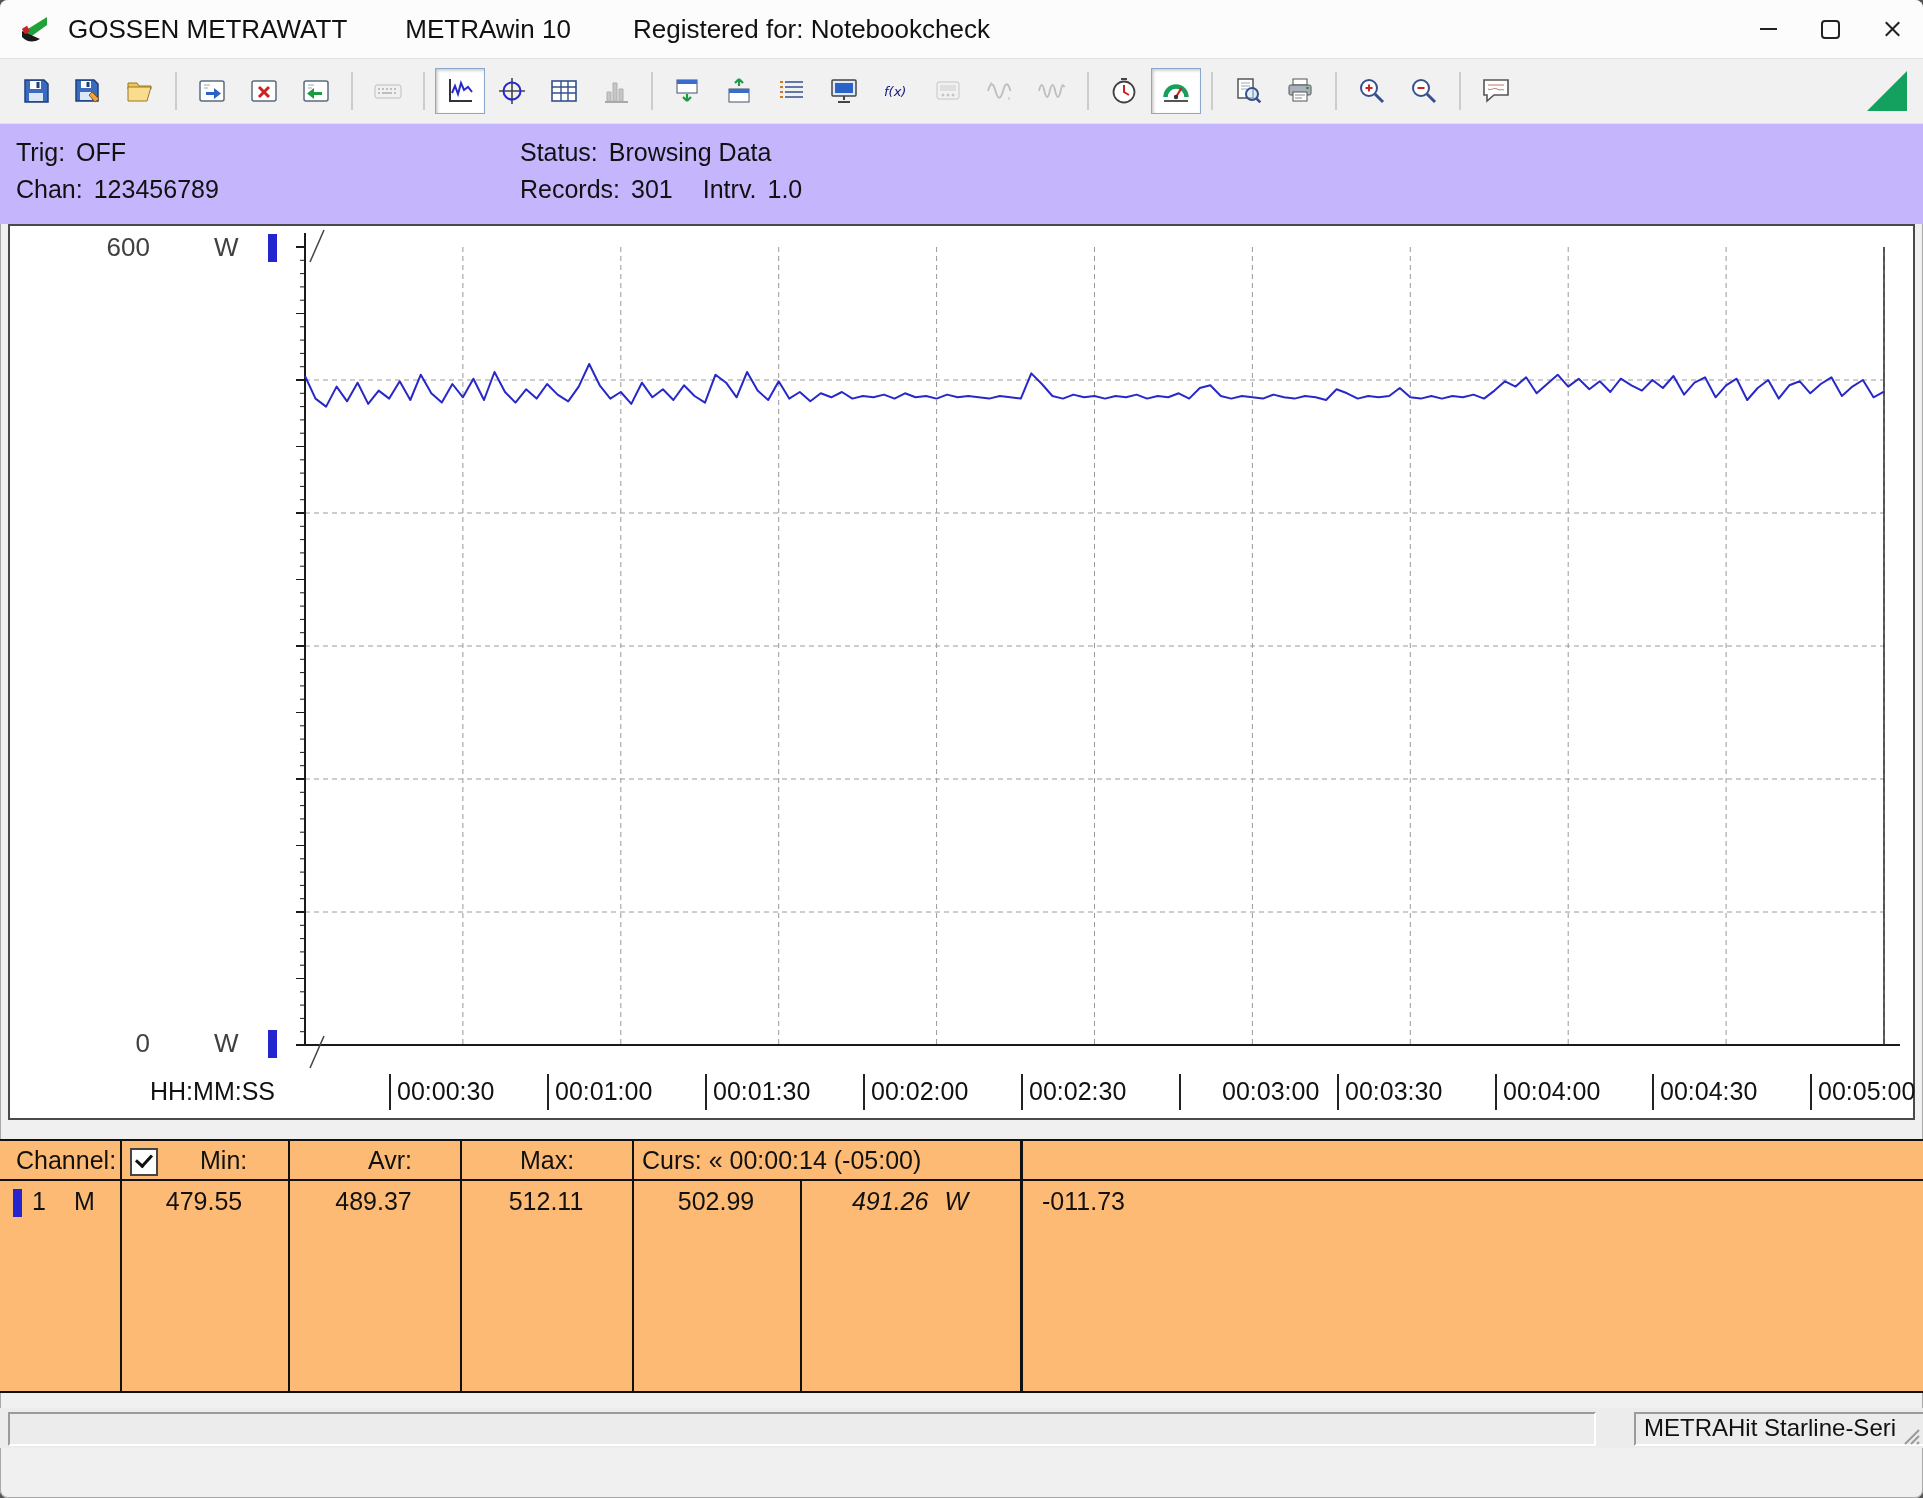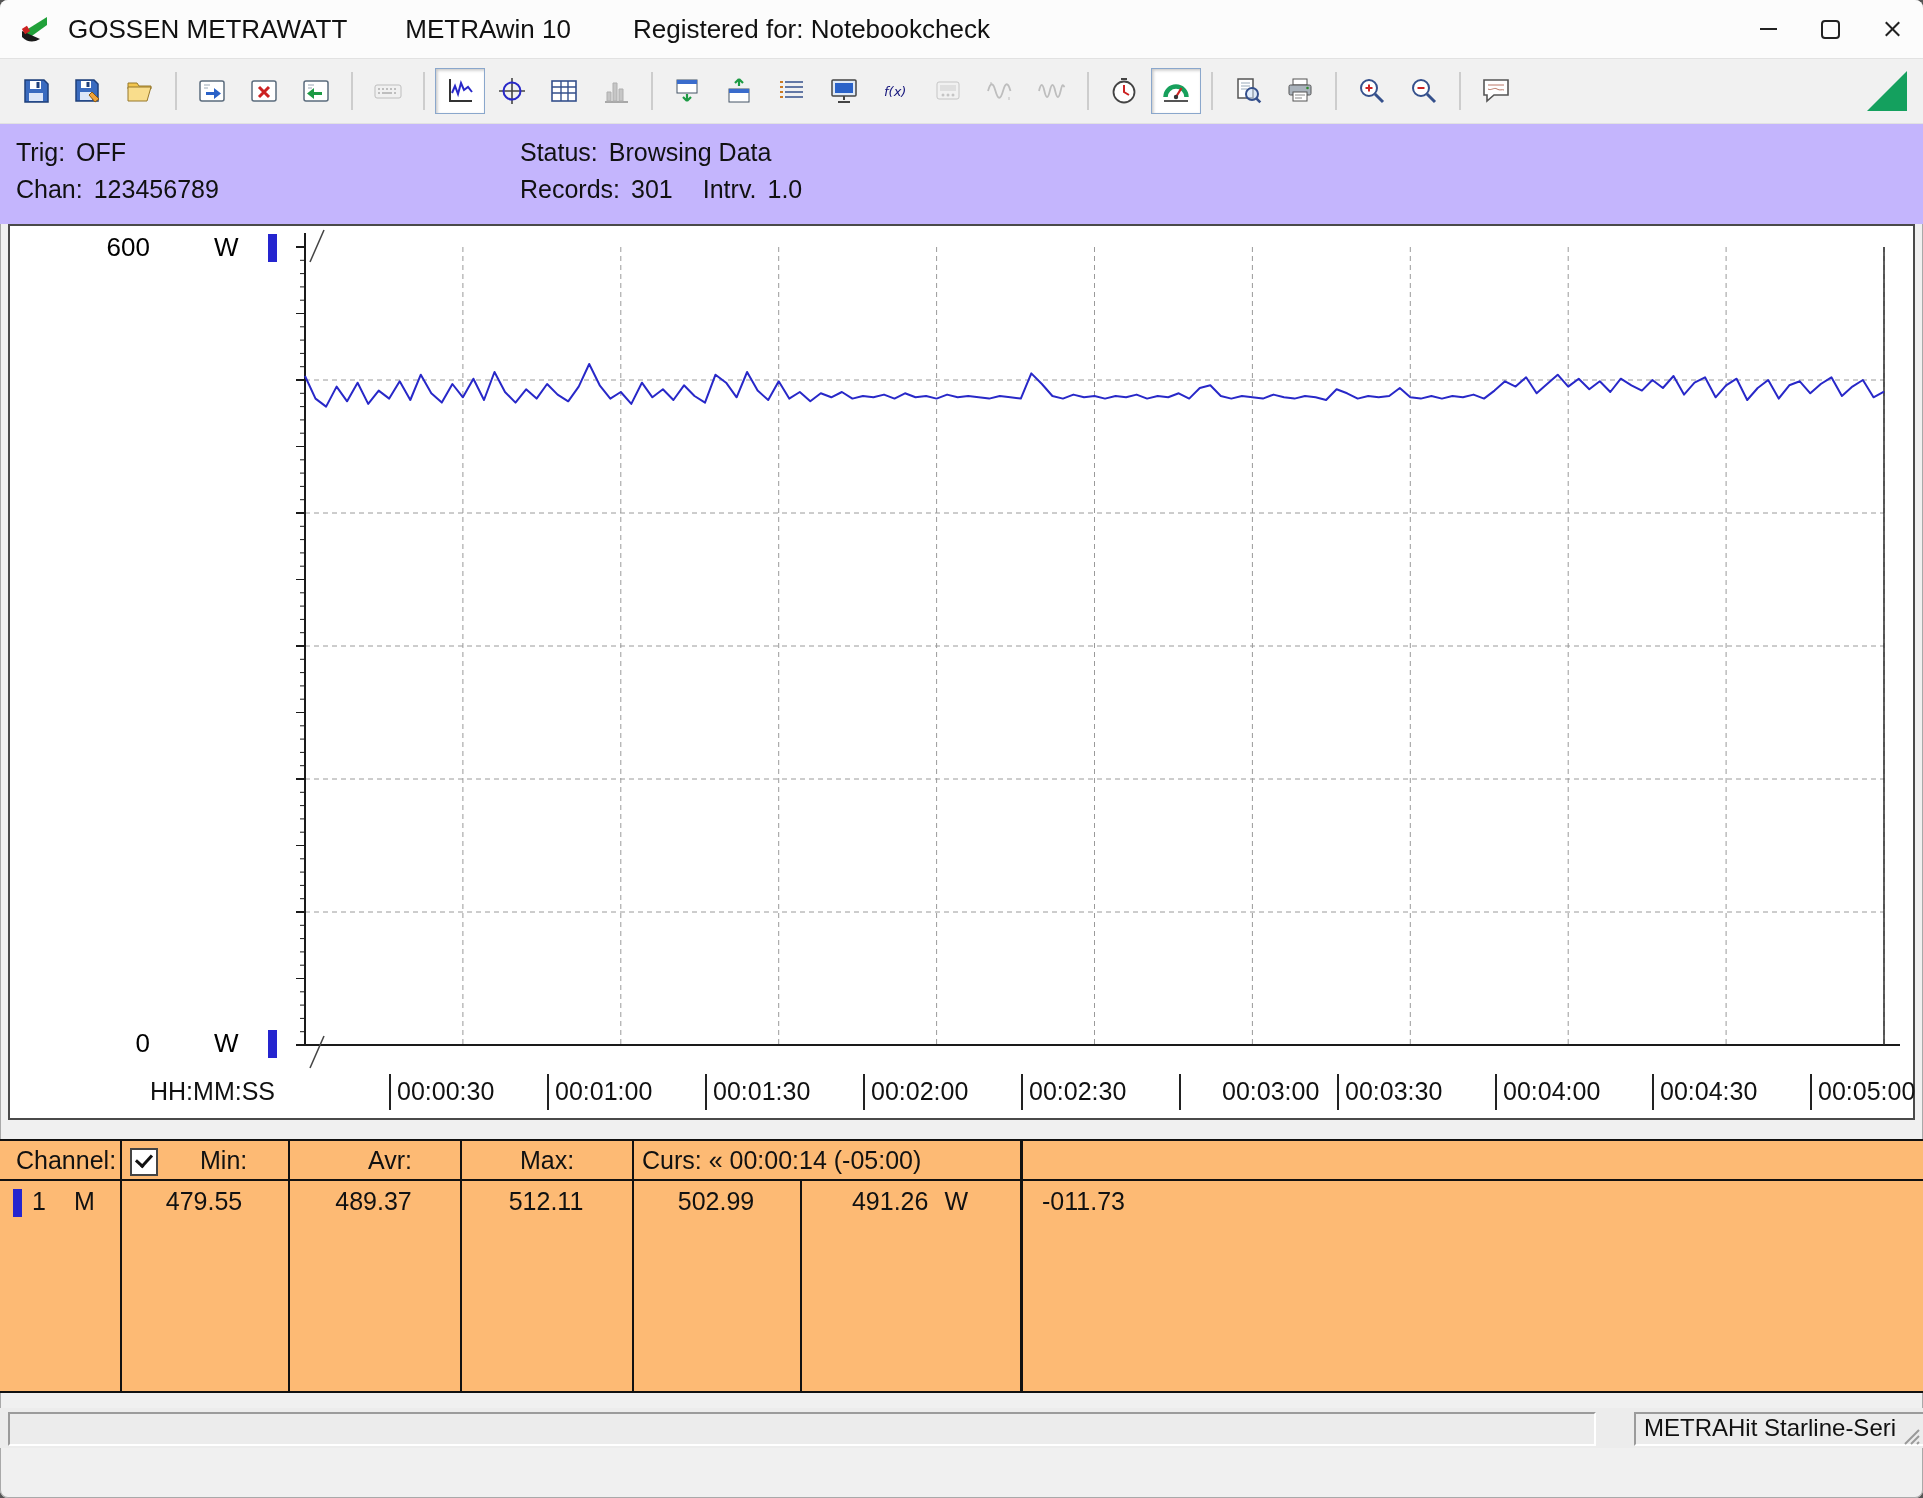--- a/index.html
+++ b/index.html
@@ -39,21 +39,21 @@
                 border-left:40px solid transparent; border-bottom:40px solid #14a05e; }
   
   .infobar { position:relative; height:100px; background:#c4b5fd; font-size:25px; }
   .info-left { position:absolute; left:16px; top:10px; line-height:37px; }
   .info-right { position:absolute; left:520px; top:10px; line-height:37px; }
   .ival { margin-left:11px; }
   .ival2 { margin-left:30px; }
   
   .chart-panel { position:relative; margin:0 8px; width:1903px; height:892px; background:#fff; border:2px solid #4a4a4a; }
   .chart-panel > svg { position:absolute; left:0; top:0; }
-  .ylab { position:absolute; font-size:26px; color:#000000; }
+  .ylab { position:absolute; font-size:26px; color:#404040; }
   .val-top { left:64px; top:6px; width:76px; text-align:right; }
   .unit-top { left:204px; top:6px; }
   .val-bot { left:64px; top:802px; width:76px; text-align:right; }
   .unit-bot { left:204px; top:802px; }
   .chmark { position:absolute; left:258px; width:9px; height:28px; background:#2525cf; }
   .chmark.top { top:8px; } .chmark.bot { top:804px; }
   .xaxis { position:absolute; left:0; top:848px; width:100%; height:40px; font-size:25px; }
   .xformat { position:absolute; left:140px; top:3px; }
   .xtick { position:absolute; top:0; border-left:2px solid #222; padding-left:6px; height:36px; line-height:35px; white-space:nowrap; }
   
@@ -65,21 +65,21 @@
   .checkbox::after { content:""; position:absolute; left:4px; top:4px; width:13px; height:7px;
                      border-left:3px solid #111; border-bottom:3px solid #111; transform:rotate(-48deg); }
   .hline { position:absolute; left:0; top:38px; width:100%; height:2px; background:#111; }
   .vl { position:absolute; top:0; bottom:0; width:2px; background:#111; }
   .vl1{left:120px;} .vl2{left:288px;} .vl3{left:460px;} .vl4{left:632px;}
   .vl5{left:800px; top:40px;} .vl6{left:1020px; width:3px;}
   .td { position:absolute; top:46px; text-align:center; white-space:nowrap; }
   .d-chbar { position:absolute; left:13px; top:48px; width:9px; height:28px; background:#2525cf; }
   .d-num{left:32px;} .d-mode{left:74px;}
   .d-min{left:120px; width:168px;} .d-avr{left:288px; width:171px;} .d-max{left:460px; width:172px;}
-  .d-cursa{left:632px; width:168px;} .d-cursb{left:800px; width:220px;}
+  .d-cursa{left:632px; width:168px;} .d-cursb{left:800px; width:220px;font-style:italic;}
   .d-cursb .unit { margin-left:16px; }
   .d-delta{left:1042px; text-align:left;}
   
   .statusbar { position:relative; margin-top:15px; height:40px; background:#ececec; }
   .scell { position:absolute; top:4px; height:30px; background:#ececec;
            border:2px solid; border-color:#9b9b9b #ffffff #ffffff #9b9b9b; }
   .sleft { left:8px; width:1584px; }
   .sright { left:1602px; width:290px; font-size:24px; line-height:27px; padding-left:8px;
             overflow:hidden; white-space:nowrap;margin-left:32px; }
   .grip { position:absolute; right:2px; bottom:2px; width:24px; height:24px; cursor:nwse-resize; }

